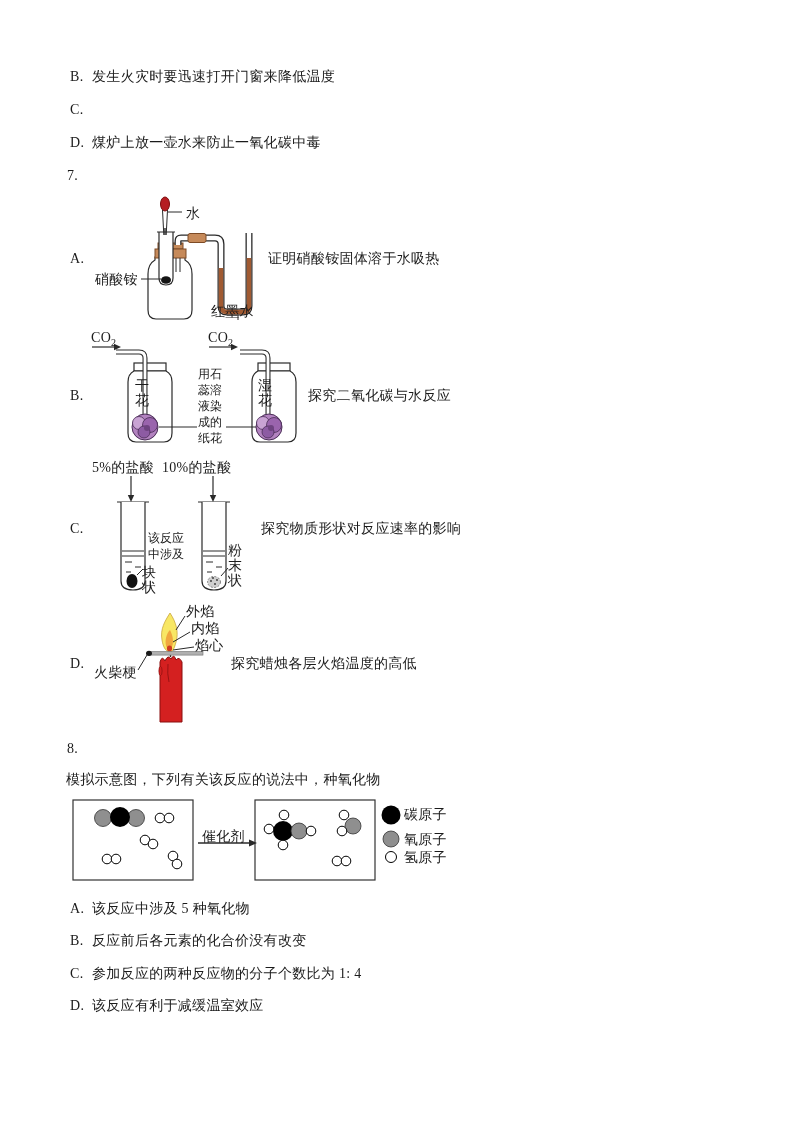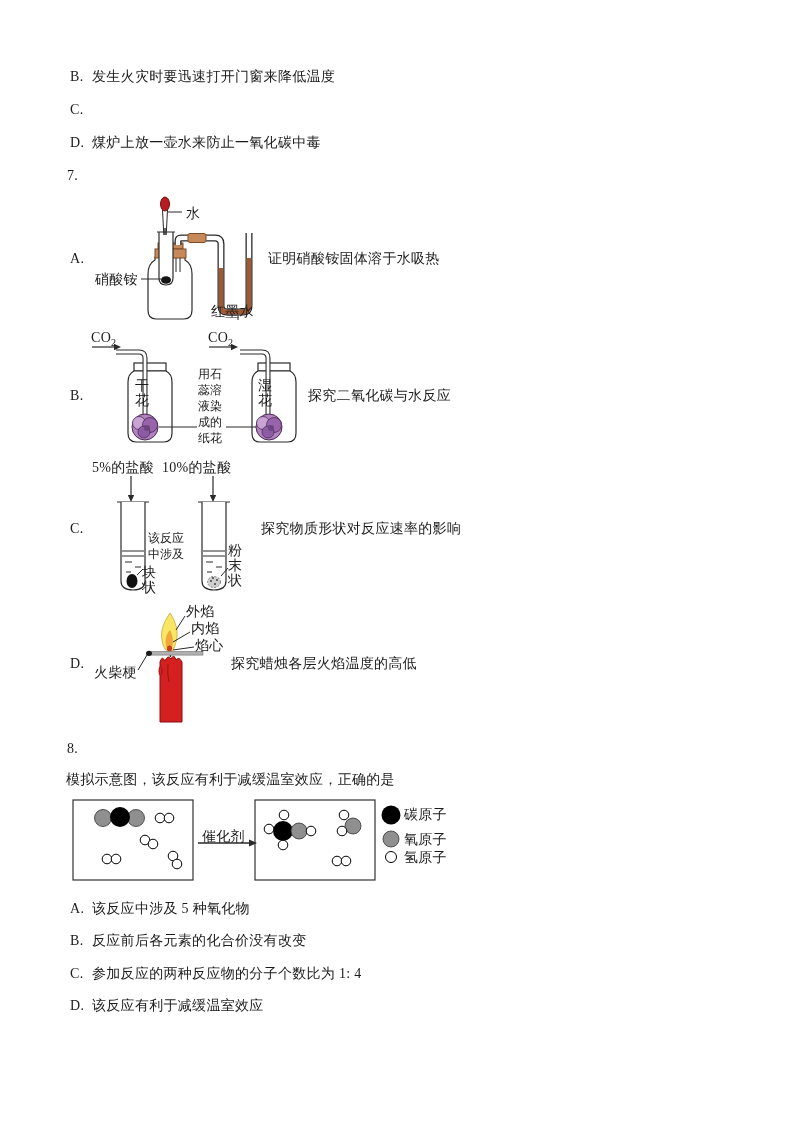--- a/index.html
+++ b/index.html
@@ -183,21 +183,21 @@
     <line x1="110" y1="32" x2="93" y2="42" stroke="#2a2a2a" stroke-width="1"></line>
     <line x1="114" y1="47" x2="93" y2="50" stroke="#2a2a2a" stroke-width="1"></line>
     <line x1="58" y1="70" x2="67" y2="55" stroke="#2a2a2a" stroke-width="1"></line>
   </svg>
   <div class="t" style="left:186px;top:604px">外焰</div>
   <div class="t" style="left:191px;top:621px">内焰</div>
   <div class="t" style="left:195px;top:638px">焰心</div>
   <div class="t" style="left:94px;top:665px">火柴梗</div>
 
   <div class="t" style="left:67px;top:741px">8.</div>
-  <div class="t" style="left:66px;top:772px">模拟示意图，该反应有利于减缓温室效应，正确的是</div>
+  <div class="t" style="left:66px;top:772px">模拟示意图，下列有关该反应的说法中，种氧化物</div>
 
   <svg style="left:65px;top:795px" width="420" height="95" viewBox="0 0 420 95">
     <rect x="8" y="5" width="120" height="80" fill="none" stroke="#333333" stroke-width="1.2"></rect>
     <rect x="190" y="5" width="120" height="80" fill="none" stroke="#333333" stroke-width="1.2"></rect>
 
     <g>
       <circle cx="38" cy="23" r="8.5" fill="#8f8f8f" stroke="#333" stroke-width=".8"></circle>
       <circle cx="71" cy="23" r="8.5" fill="#8f8f8f" stroke="#333" stroke-width=".8"></circle>
       <circle cx="55" cy="22" r="10" fill="#000000"></circle>
     </g>

